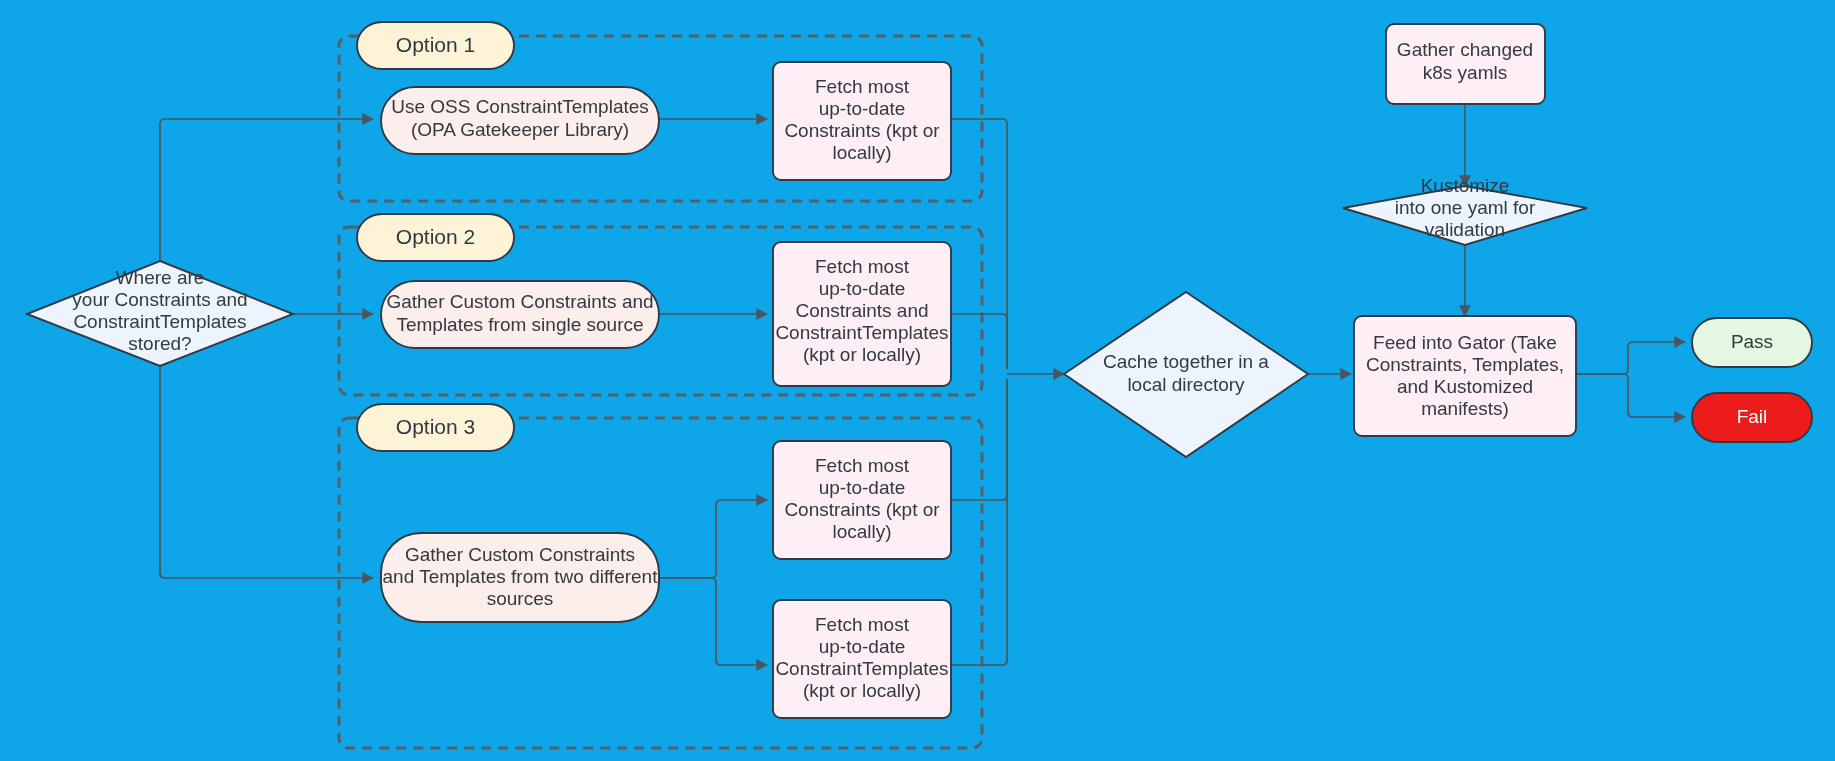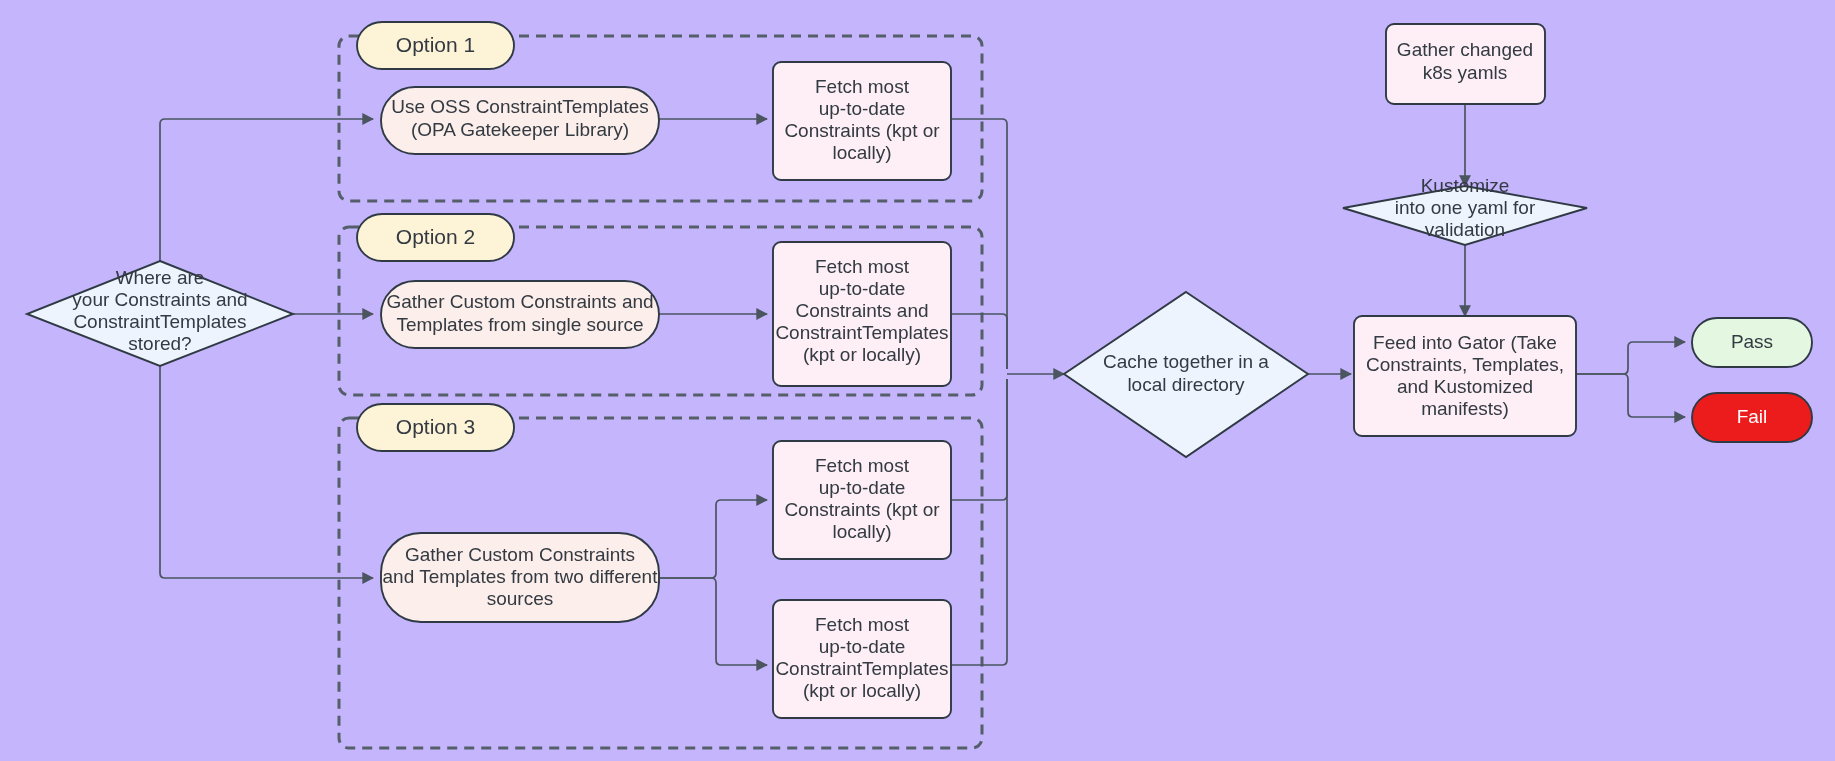--- a/index.html
+++ b/index.html
@@ -1,19 +1,19 @@
 <!DOCTYPE html>
 <html><head>
 <meta charset="utf-8">
 <title>Constraint Validation Flowchart</title>
 <style>
   html,body{margin:0;padding:0;background:#000;}
   body{width:1835px;height:761px;overflow:hidden;
        font-family:"Liberation Sans","DejaVu Sans",sans-serif;}
-  #stage{position:relative;width:1835px;height:761px;background:#c4b5fd;}
+  #stage{position:relative;width:1835px;height:761px;background:#0ea5e9;}
   svg#flow{position:absolute;left:0;top:0;width:1835px;height:761px;display:block;}
   .nodeText{font-family:"Liberation Sans","DejaVu Sans",sans-serif;
             font-size:19px;fill:#333a42;text-anchor:middle;dominant-baseline:middle;}
   .labelText{font-family:"Liberation Sans","DejaVu Sans",sans-serif;
              font-size:21px;fill:#333a42;text-anchor:middle;dominant-baseline:middle;}
   .failText{fill:#ffffff;}
   .shape{stroke:#2f3a44;stroke-width:1.9;}
   .cluster{fill:none;stroke:#555f6a;stroke-width:3;stroke-dasharray:10 7;}
   .edge{fill:none;stroke:#4a5560;stroke-width:1.7;}
 </style>

